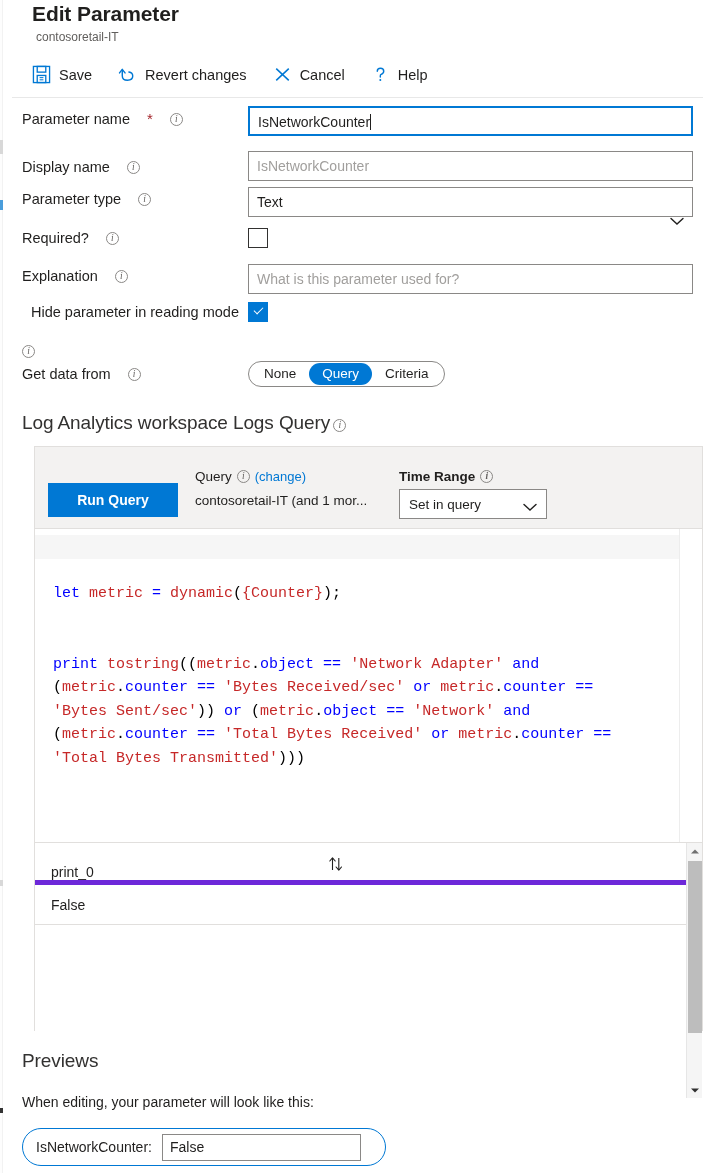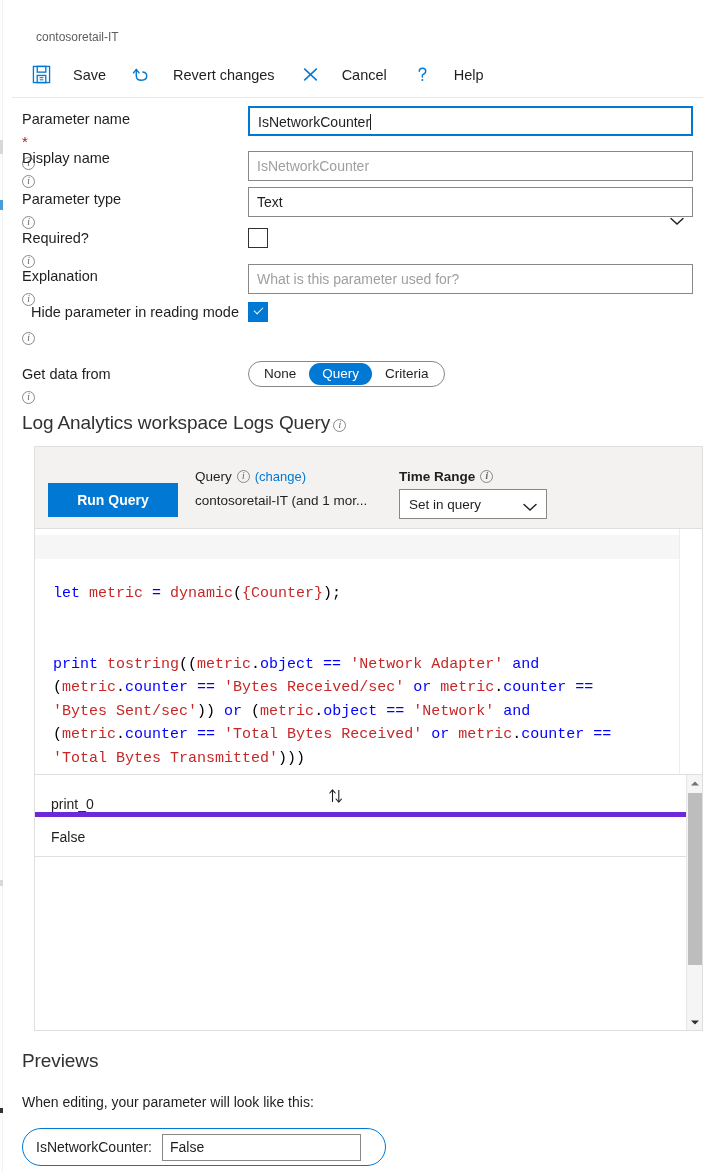--- a/index.html
+++ b/index.html
@@ -19,28 +19,28 @@
   .edge-tick { position: absolute; left: 0; width: 3px; background: #d8d8d8; }
 
   
   .header { position: absolute; left: 0; top: 0; width: 703px; height: 98px; }
   .title { position: absolute; left: 32px; top: 2px; font-size: 21px; font-weight: 600; letter-spacing: -0.1px; color: #201f1e; }
   .subtitle { position: absolute; left: 36px; top: 30px; font-size: 12px; color: #605e5c; }
   .header-rule { position: absolute; left: 12px; top: 97px; width: 691px; height: 1px; background: #e8e8e8; }
 
   
   .cmdbar { position: absolute; left: 32px; top: 62px; display: flex; align-items: center; gap: 0px; }
-  .cmd { display: flex; align-items: center; gap: 22px; padding: 3px 12px 3px 0; margin-right: 14px; cursor: pointer; }
+  .cmd { display: flex; align-items: center; gap: 8px; padding: 3px 12px 3px 0; margin-right: 14px; cursor: pointer; }
   .cmd-ico { width: 19px; height: 19px; display: block; flex: 0 0 auto; }
   .cmd-lbl { font-size: 14.5px; color: #201f1e; white-space: nowrap; }
 
   
   .form { position: absolute; left: 0; top: 104px; width: 703px; }
   .row { position: relative; display: flex; align-items: flex-start; min-height: 38px; }
-  .row-lbl { width: 248px; padding-left: 22px; padding-top: 6px; font-size: 14.5px; color: #201f1e; display: flex; align-items: flex-start; flex-wrap: wrap; gap: 4px; line-height: 19px; flex-direction: column; }
+  .row-lbl { width: 248px; padding-left: 22px; padding-top: 6px; font-size: 14.5px; color: #201f1e; display: flex; align-items: flex-start; flex-wrap: wrap; gap: 17px; line-height: 19px; }
   .req-star { color: #a4262c; font-size: 15px; line-height: 17px; }
   .info { display: inline-block; width: 13px; height: 13px; border-radius: 50%; border: 1px solid #8a8886; color: #605e5c; font-size: 9.5px; line-height: 11px; text-align: center; font-style: italic; font-family: "Liberation Serif", serif; position: relative; top: 3px; cursor: pointer; }
   .row-ctl { flex: 1; padding-top: 2px; }
 
   .txtbox { width: 445px; height: 30px; border: 1px solid #8a8886; background: #fff; font-size: 14px; color: #201f1e; padding: 0 8px; line-height: 28px; font-family: "Liberation Sans", sans-serif; }
   .txtbox.focused { border: 2px solid #0078d4; }
   .txtbox .ph { color: #a19f9d; }
   .caret { display: inline-block; width: 1px; height: 16px; background: #201f1e; vertical-align: -3px; margin-left: 0px; }
 
   .ddl { width: 445px; height: 30px; border: 1px solid #8a8886; background: #fff; font-size: 14px; color: #201f1e; padding: 0 8px; line-height: 28px; display: flex; align-items: flex-end; justify-content: space-between; cursor: pointer; }
@@ -63,21 +63,21 @@
   .qtoolbar { height: 82px; background: #f3f2f1; border-bottom: 1px solid #e1dfdd; position: relative; }
   .runbtn { position: absolute; left: 13px; top: 36px; width: 130px; height: 34px; background: #0078d4; color: #fff; font-size: 14px; font-weight: 700; display: flex; align-items: center; justify-content: center; cursor: pointer; }
   .qf { position: absolute; }
   .qf-lbl { font-size: 13.5px; color: #201f1e; display: flex; align-items: center; gap: 5px; }
   .qf-link { color: #0078d4; font-size: 13px; cursor: pointer; }
   .qf-val { font-size: 13.5px; color: #201f1e; margin-top: 9px; white-space: nowrap; }
   .qf-lbl.bold { font-weight: 600; }
   .tr-ddl { width: 148px; height: 30px; border: 1px solid #8a8886; background: #fff; font-size: 13.5px; color: #201f1e; padding: 0 9px; display: flex; align-items: center; justify-content: space-between; margin-top: 5px; cursor: pointer; }
 
   
-  .editor { position: relative; height: 246px; background: #fff; border-bottom: 1px solid #e1dfdd; overflow: hidden; }
+  .editor { position: relative; height: 314px; background: #fff; border-bottom: 1px solid #e1dfdd; overflow: hidden; }
   .ed-vrule { position: absolute; left: 644px; top: 0; width: 1px; height: 100%; background: #ededed; }
   .ed-curline { position: absolute; left: 0; top: 6px; width: 644px; height: 24px; background: #f6f6f6; }
   .code { position: relative; padding: 6px 4px 0 18px; font-family: "Liberation Mono", monospace; font-size: 15px; line-height: 23.5px; white-space: pre-wrap; word-break: normal; color: #c62828; }
   .k { color: #0000ff; }
   .s { color: #c62828; }
   .id { color: #c62828; }
   .prop { color: #0000ff; }
   .pl { color: #000000; }
 
   
@@ -105,20 +105,21 @@
 
 <div id="root">
 
   <div class="edge-sliver"></div>
   <div class="edge-tick" style="top:140px;height:14px;"></div>
   <div class="edge-tick" style="top:200px;height:10px;background:#4a9ddb;"></div>
   <div class="edge-tick" style="top:880px;height:6px;"></div>
   <div class="edge-tick" style="top:1108px;height:5px;background:#333;"></div>
 
   <div class="header">
+    <div class="title">Edit Parameter</div>
     <div class="subtitle">contosoretail-IT</div>
 
     <div class="cmdbar">
       <div class="cmd">
         <span class="cmd-ico">
           <svg viewBox="0 0 20 20" width="19" height="19">
               <rect x="1.5" y="1.5" width="17" height="17" fill="none" stroke="#0078d4" stroke-width="1.4"></rect>
               <rect x="5.5" y="1.5" width="9" height="6" fill="none" stroke="#0078d4" stroke-width="1.4"></rect>
               <rect x="5.5" y="11" width="9" height="7.5" fill="none" stroke="#0078d4" stroke-width="1.4"></rect>
               <line x1="8" y1="13.3" x2="12" y2="13.3" stroke="#0078d4" stroke-width="1.1"></line>

